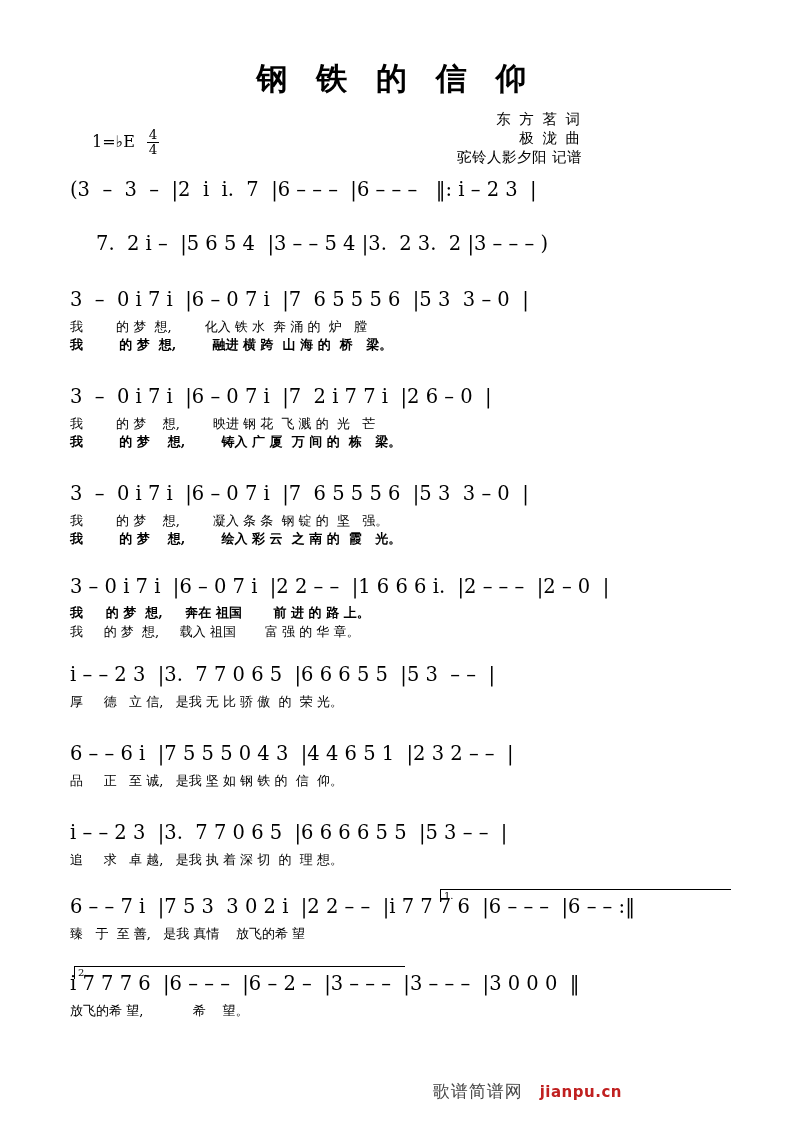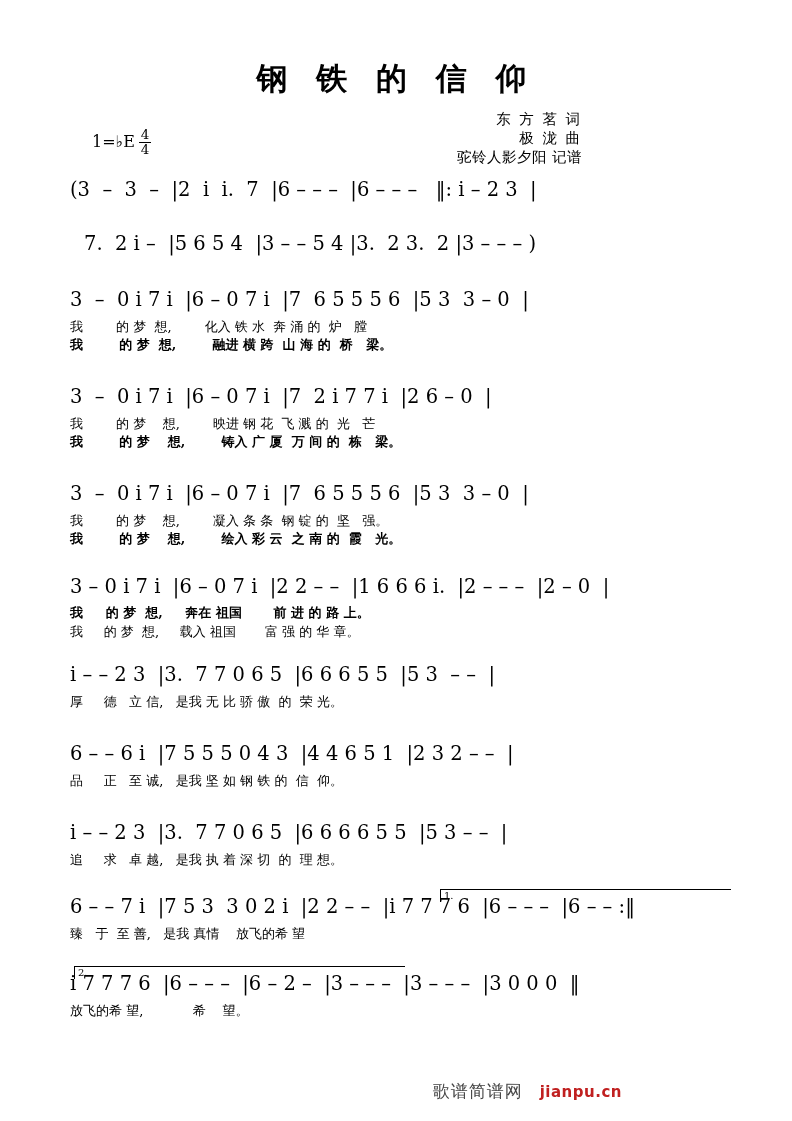--- a/index.html
+++ b/index.html
@@ -33,21 +33,21 @@
     margin-left:37px;
   }
   .credits div{white-space:nowrap;letter-spacing:2px;}
   .credits .c3{letter-spacing:0.5px;}
 
   
   .keyline{
     position:absolute;top:127px;left:92px;
     font-size:16px;
     font-family:"DejaVu Serif", serif;
-    display:flex;align-items:center;gap:0;
+    display:flex;align-items:center;gap:8px;
   }
   .meter{display:inline-block;text-align:center;line-height:1.02;font-size:13.5px;margin-left:4px;position:relative;top:1px;}
   .meter .num{display:block;border-bottom:1.4px solid #000;padding:0 2px;}
   .meter .den{display:block;padding:0 2px;}
 
   
   .system{position:absolute;left:70px;width:656px;}
   .notes{
     font-family:"DejaVu Serif", serif;
     font-size:19.5px;
@@ -97,21 +97,21 @@
     <span class="meter">
       <span class="num">4</span>
       <span class="den">4</span>
     </span>
   </div>
 
   <div class="system" style="top:178px;">
     <div class="notes">(3  –  3  –  |2  i  i.  7  |6 – – –  |6 – – –   ‖: i – 2 3  |</div>
   </div>
 
-  <div class="system" style="top:232px;left:84px;">
+  <div class="system" style="top:232px;left:96px;">
     <div class="notes">7.  2 i –  |5 6 5 4  |3 – – 5 4 |3.  2 3.  2 |3 – – – )</div>
   </div>
 
   <div class="system" style="top:288px;">
     <div class="notes">3  –  0 i 7 i  |6 – 0 7 i  |7  6 5 5 5 6  |5 3  3 – 0  |</div>
     <div class="lyr">我        的 梦  想,        化入 铁 水  奔 涌 的  炉   膛</div>
     <div class="lyr lyr2">我        的 梦  想,        融进 横 跨  山 海 的  桥   梁。</div>
   </div>
 
   <div class="system" style="top:385px;">

